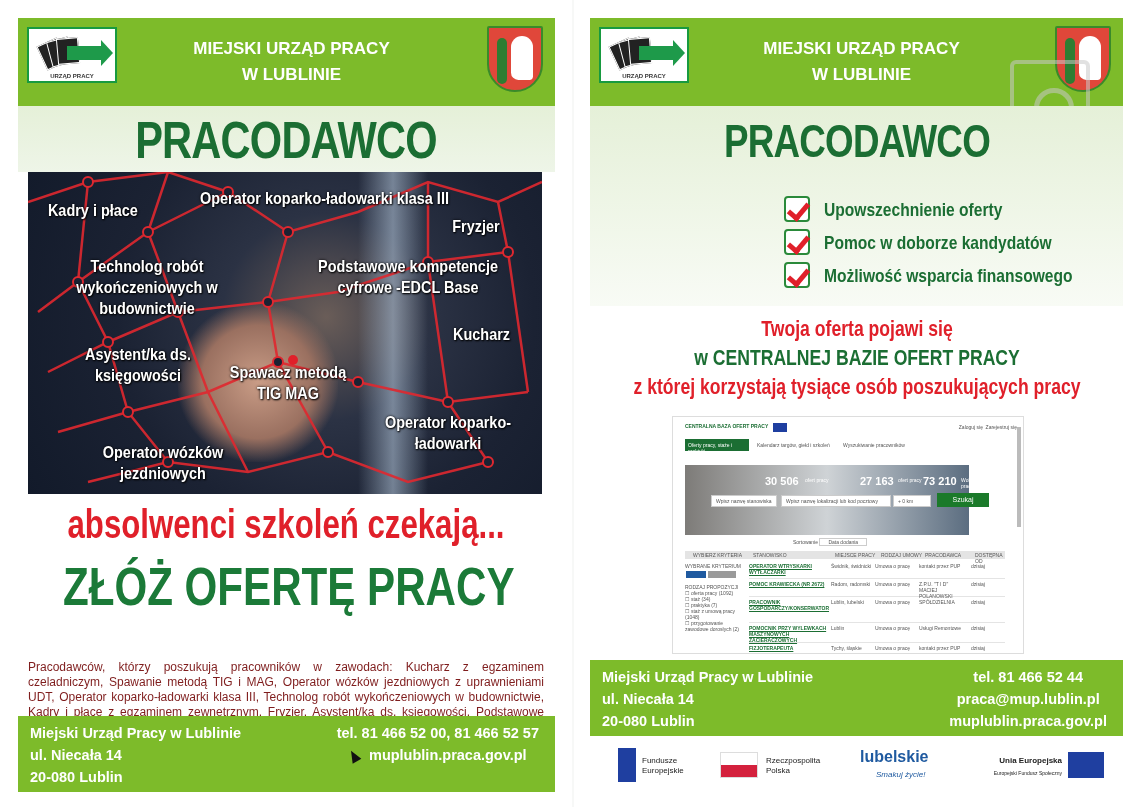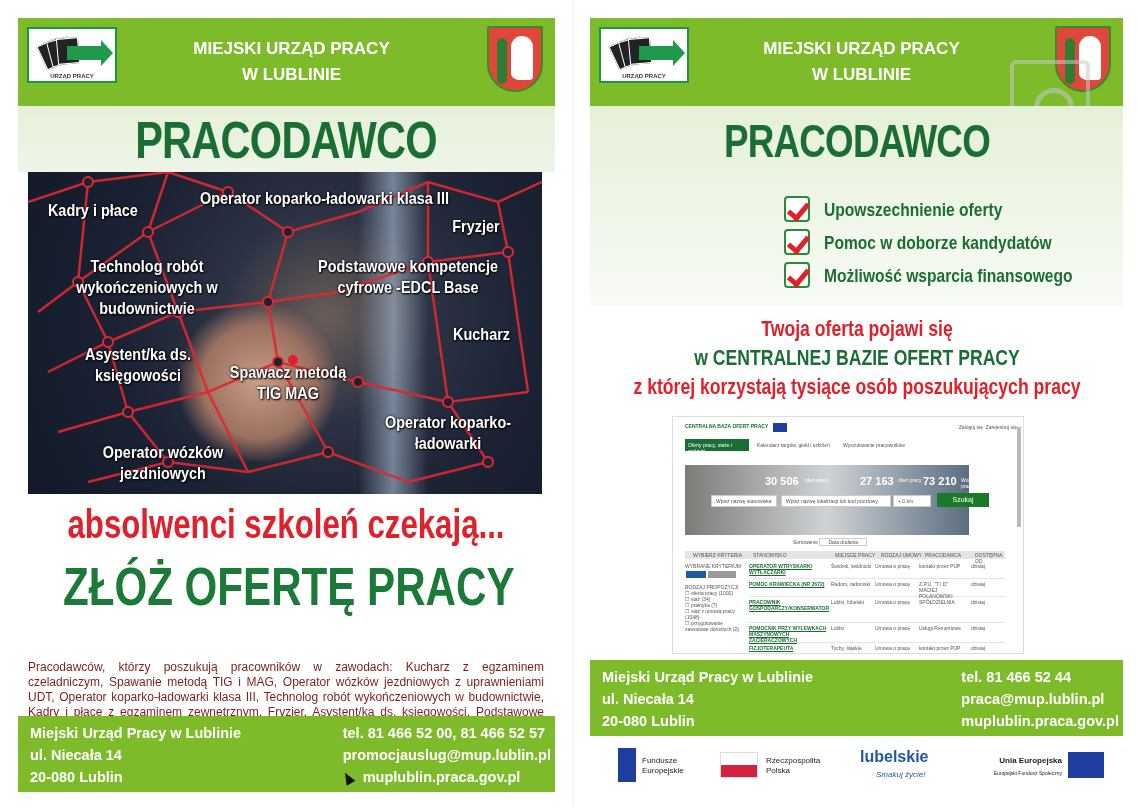--- a/index.html
+++ b/index.html
@@ -26,21 +26,21 @@
 .photo .hand{position:absolute;left:150px;top:130px;width:160px;height:160px;background:radial-gradient(circle,#c99c86 0%,#9a7060 50%,transparent 72%)}
 .photo svg{position:absolute;left:0;top:0}
 .job{position:absolute;color:#fff;font-weight:bold;font-size:17px;line-height:21px;text-align:center;text-shadow:0 0 3px #000,1px 1px 2px #000;transform:scaleX(.85);white-space:nowrap}
 .slogan{position:absolute;left:0;right:0;text-align:center;font-weight:bold;white-space:nowrap}
 #slogan-red{top:502px;color:#e0202a;font-size:40px;transform:scaleX(.78)}
 #slogan-green{top:555px;color:#1b7a38;font-size:54px;transform:scaleX(.78)}
 .desc{position:absolute;left:28px;top:660px;width:516px;font-size:12px;line-height:15px;color:#7f1d1d;text-align:justify}
 .footer{position:absolute;left:18px;top:716px;width:537px;height:76px;background:#7dbb2a;color:#fff;font-weight:bold;font-size:14.5px;line-height:22px;padding:6px 24px}
 #right .footer{left:16px;top:660px;width:533px}
 .footer .fl{position:absolute;left:12px;top:6px}
-.footer .fr{position:absolute;right:4px;top:6px;text-align:left}
+.footer .fr{position:absolute;right:16px;top:6px;text-align:center}
 .cursor{display:inline-block;width:0;height:0;border-left:5px solid transparent;border-right:5px solid transparent;border-bottom:12px solid #111;transform:rotate(-30deg);margin-right:10px;vertical-align:middle}
 #right .band{left:16px;top:106px;width:533px;height:200px;background:linear-gradient(#e5f0d8,#f8fbf5)}
 #right .big-title{top:114px;font-size:46px}
 .watermark{position:absolute;left:420px;top:42px;width:80px;height:84px;border:4px solid rgba(200,200,200,.55);border-radius:6px}
 .watermark:after{content:"";position:absolute;left:20px;top:24px;width:30px;height:30px;border:5px solid rgba(200,200,200,.55);border-radius:50%}
 .gains-box{position:absolute;left:20px;top:196px;width:170px;height:30px;border:2px solid #2a8a3a;border-radius:4px;color:#e0202a;font-weight:bold;font-size:18px;line-height:26px;padding-left:36px;white-space:nowrap}
 .trend-icon{position:absolute;left:4px;top:4px;width:24px;height:18px}
 .gain{position:absolute;left:210px;height:28px;color:#1b6e33;font-weight:bold;font-size:19px;line-height:28px;white-space:nowrap}
 .check{position:absolute;left:0;top:0;width:26px;height:26px;border:2px solid #2a8a3a;border-radius:4px;background:#fff}
 .check:after{content:"";position:absolute;left:6px;top:1px;width:8px;height:16px;border-right:5px solid #e0202a;border-bottom:5px solid #e0202a;transform:rotate(40deg)}
@@ -154,21 +154,20 @@
   <div class="desc">Pracodawców, którzy poszukują pracowników w zawodach: Kucharz z egzaminem czeladniczym, Spawanie metodą TIG i MAG, Operator wózków jezdniowych z uprawnieniami UDT, Operator koparko-ładowarki klasa III, Technolog robót wykończeniowych w budownictwie, Kadry i płace z egzaminem zewnętrznym, Fryzjer,  Asystent/ka ds. księgowości, Podstawowe kompetencje cyfrowe – ECDL Base, zapraszamy do kontaktu.</div>
 
   <div class="footer">
     <div class="fl">
       <div>Miejski Urząd Pracy w Lublinie</div>
       <div>ul. Niecała 14</div>
       <div>20-080 Lublin</div>
     </div>
     <div class="fr">
       <div>tel. 81 466 52 00, 81 466 52 57</div>
-      <div>promocjauslug@mup.lublin.pl</div>
       <div><span class="cursor"></span><span>muplublin.praca.gov.pl</span></div>
     </div>
   </div>
 </div>
 
 <div id="right" class="panel">
   <div class="header">
     <div class="logo-box">
       <div class="logo-cards">
         <span style="left:0;top:4px;transform:rotate(-25deg)"></span>

